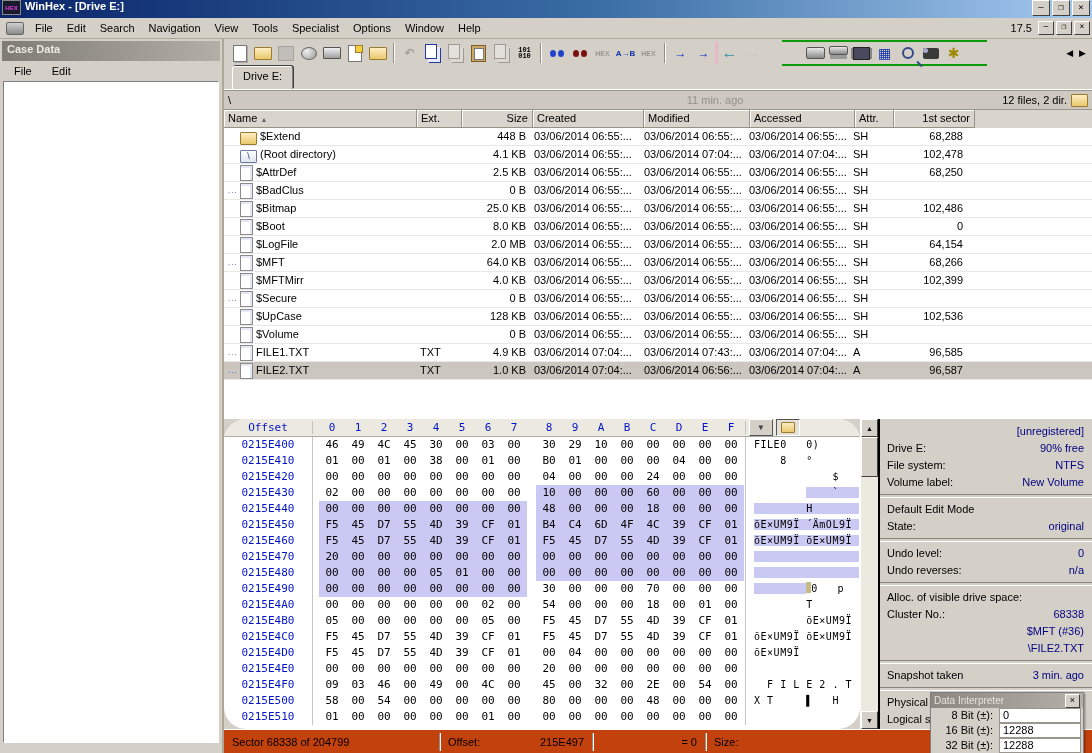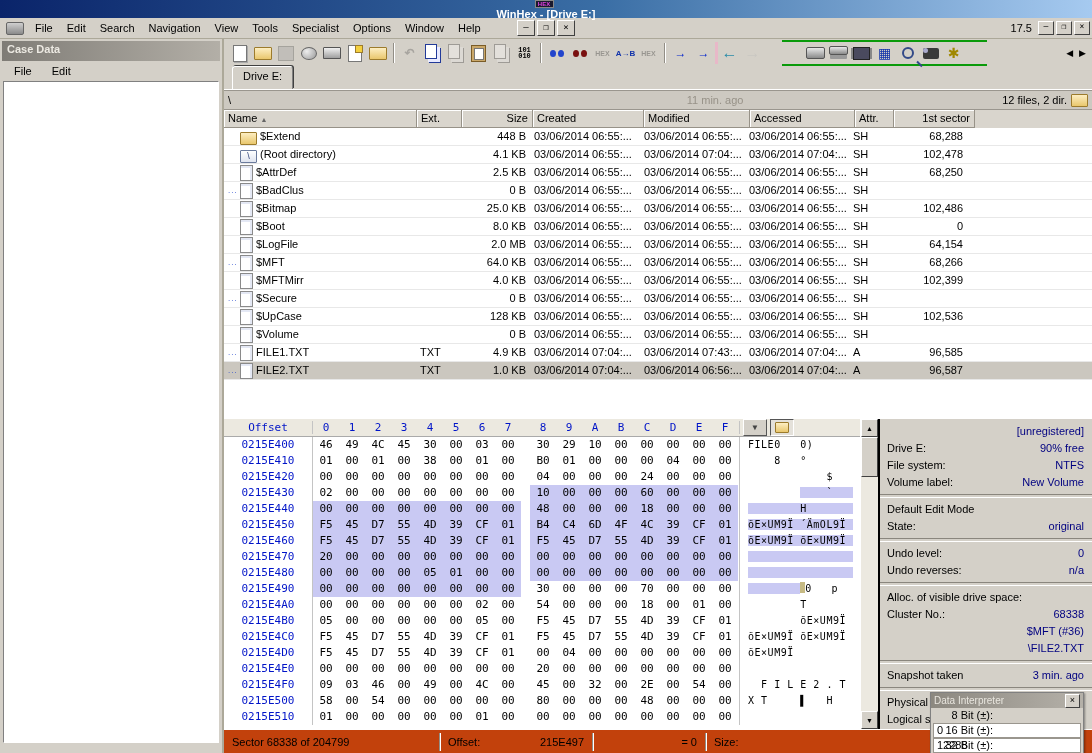--- a/index.html
+++ b/index.html
@@ -1,20 +1,20 @@
 <!DOCTYPE html>
 <html><head>
 <meta charset="utf-8">
 <style>
   html,body{margin:0;padding:0;background:#555;}
   .screen{position:relative;width:1092px;height:753px;overflow:hidden;background:#d4d0c8;
           font-family:"Liberation Sans",sans-serif;font-size:11px;color:#000;}
   
-  .titlebar{height:18px;display:flex;align-items:center;padding:0 2px;
-            background:linear-gradient(to right,#0a246a,#3a6ea5 55%,#a6caf0);flex-direction:column;}
+  .titlebar{height:18px;display:flex;align-items:flex-start;padding:0 2px;
+            background:linear-gradient(to right,#0a246a,#3a6ea5 55%,#a6caf0);}
   .applogo{width:17px;height:13px;background:#1a1a2e;border:1px solid #888;color:#e040e0;
            font-size:6px;font-weight:bold;display:flex;align-items:center;justify-content:center;margin-right:4px;}
   .titletext{color:#fff;font-weight:bold;flex:1;}
   .wbtns{display:flex;gap:2px;}
   .wbtn{width:16px;height:14px;background:#d4d0c8;border:1px solid;border-color:#fff #404040 #404040 #fff;
         font-size:9px;line-height:12px;text-align:center;font-family:"DejaVu Sans Mono",monospace;}
   
   .menubar{height:20px;display:flex;align-items:center;background:#d4d0c8;border-bottom:1px solid #aca899;padding:0 2px;}
   .sysicon{width:16px;height:11px;background:linear-gradient(#cfcfcf,#8a8a8a);border:1px solid #666;border-radius:2px;margin:0 4px;}
   .menuitem{padding:2px 7px;}
@@ -89,25 +89,25 @@
   .cw3{width:102px;}.cw4{width:97px;}.cw5{width:96px;}.cw6{width:30px;}.cw7{width:72px;text-align:right;}
   .fname{display:flex;align-items:flex-end;gap:3px;}
   .dots{color:#2244cc;font-size:8px;letter-spacing:1px;width:9px;overflow:hidden;flex:none;}
   .fi{flex:none;position:relative;}
   .fi-folder{width:15px;height:11px;background:linear-gradient(#fdeec2,#e9c76d);border:1px solid #9c7b2c;border-radius:1px;}
   .fi-root{width:15px;height:11px;background:linear-gradient(#fff,#dfe4ef);border:1px solid #6a7a9c;border-radius:1px;
            color:#33457a;font-size:9px;line-height:10px;text-align:center;}
   .fi-file{width:11px;height:14px;background:#fff;border:1px solid #8a8a8a;box-shadow:inset -2px 2px 0 #e4e8f4;}
   
   .hexsection{flex:1;display:flex;min-height:0;}
-  .hexwrap{flex:1;background:#fff;font-family:"DejaVu Sans Mono","Liberation Mono",monospace;overflow:hidden;}
+  .hexwrap{flex:1;background:#fff;font-family:"DejaVu Sans Mono","Liberation Mono",monospace;overflow:hidden;border-radius:22px;}
   .hhead{display:flex;align-items:center;height:17px;background:#ece9e0;border-bottom:1px solid #aaa;color:#0014c8;}
   .hrow{display:flex;height:16px;line-height:16px;}
   .hoff{width:88px;text-align:center;color:#0014c8;flex:none;}
-  .hbytes{width:426px;flex:none;border-left:1px solid #c4c4c4;border-right:1px solid #c4c4c4;padding-left:0;}
+  .hbytes{width:426px;flex:none;border-left:1px solid #c4c4c4;border-right:1px solid #c4c4c4;padding-left:6px;}
   .byte{display:inline-block;width:26px;text-align:center;}
   .byte.g8{margin-left:9px;}
   .hascii{white-space:pre;font-size:10px;padding-left:8px;letter-spacing:0.5px;text-align:center;}
   .sel{background:#c9c9f3;}
   .cur{display:inline-block;width:5px;height:11px;background:#c6ba84;vertical-align:-1px;}
   .hxbtn{width:22px;height:15px;margin-left:3px;background:#d4d0c8;border:1px solid;border-color:#fff #555 #555 #fff;
          display:flex;align-items:center;justify-content:center;font-size:8px;color:#444;}
   .hxbtn.pressed{border-color:#555 #fff #fff #555;background:#e4e1da;}
   .hxbtn .minifolder{width:12px;height:9px;}
   
@@ -127,21 +127,21 @@
        display:flex;white-space:nowrap;overflow:hidden;}
   .seg .sv{margin-left:auto;padding-left:6px;}
   .s1{width:199px;}.s2{width:136px;}.s3{width:96px;justify-content:flex-end;}.s4{width:214px;}.s5{flex:1;border-right:none;}
   
   .interp{position:absolute;left:930px;top:692px;width:152px;background:#d4d0c8;
           border:1px solid #808080;box-shadow:1px 1px 2px rgba(0,0,0,.4);z-index:10;}
   .ititle{height:15px;display:flex;align-items:center;padding:0 3px;
           background:linear-gradient(to right,#8c8880,#b5b1a9);color:#e8e5de;font-size:10px;}
   .iclose{margin-left:auto;width:13px;height:12px;background:#d4d0c8;border:1px solid;border-color:#fff #404040 #404040 #fff;
           color:#000;font-size:9px;line-height:10px;text-align:center;}
-  .irow{display:flex;height:15px;line-height:15px;flex-direction:column;}
+  .irow{display:flex;height:15px;line-height:15px;}
   .il{width:62px;text-align:right;padding-right:4px;}
   .ivbox{flex:1;background:#fff;border:1px solid #9a968e;margin:0 2px;padding-left:3px;height:13px;line-height:13px;}
 </style>
 </head>
 <body>
 
 <div class="screen">
 
   <div class="titlebar">
     <div class="applogo">HEX</div>

